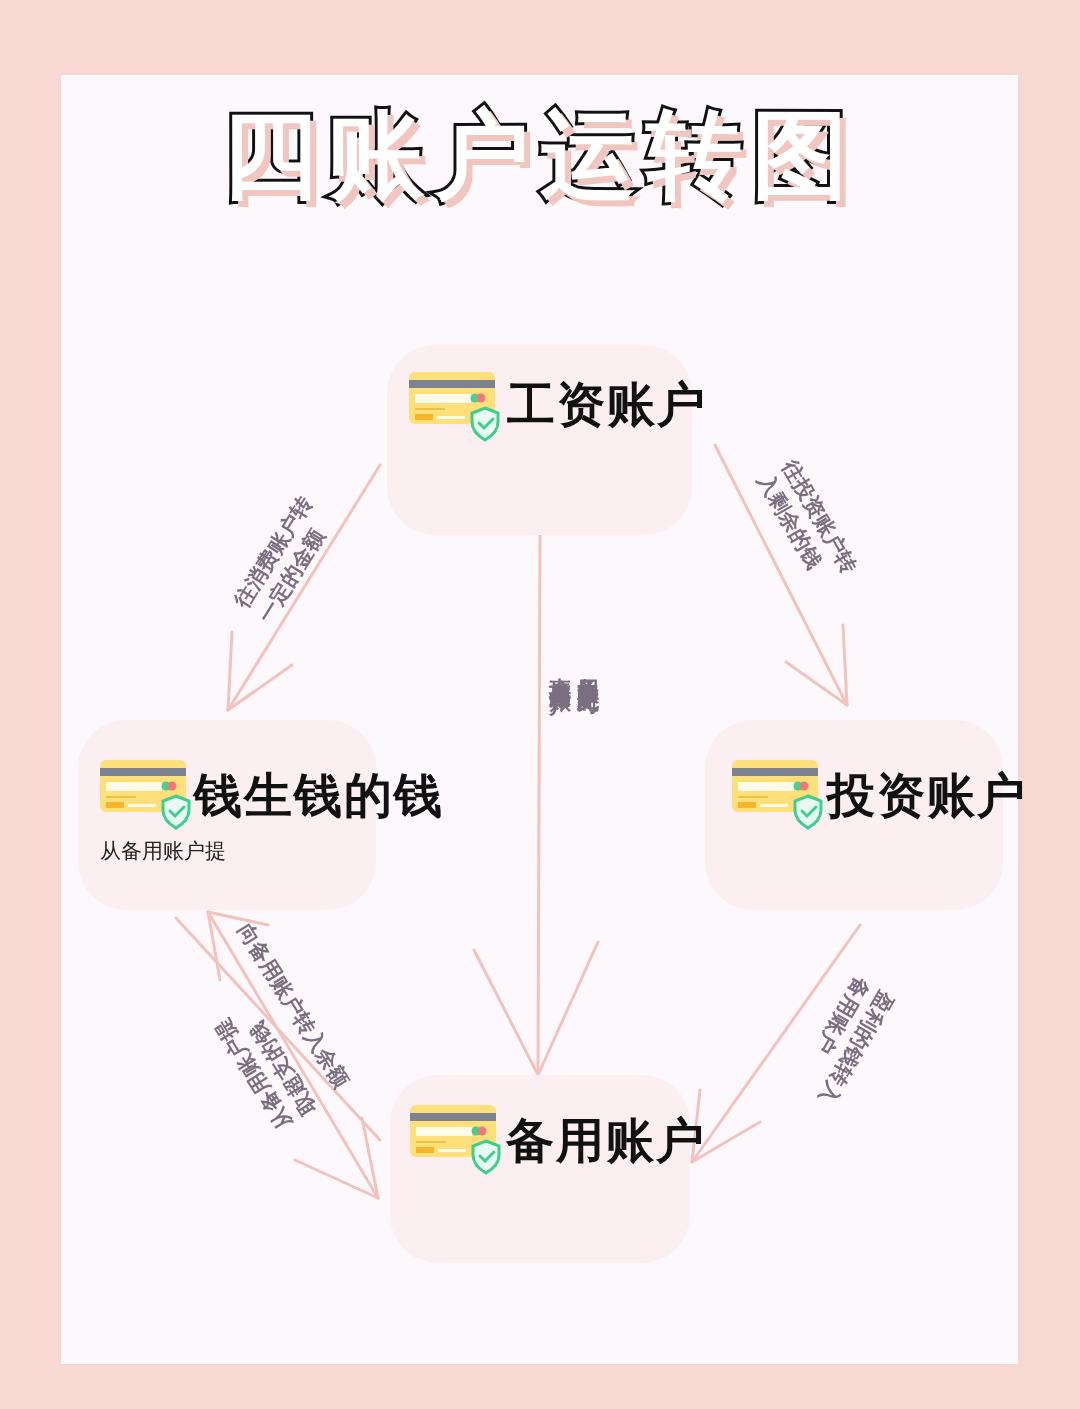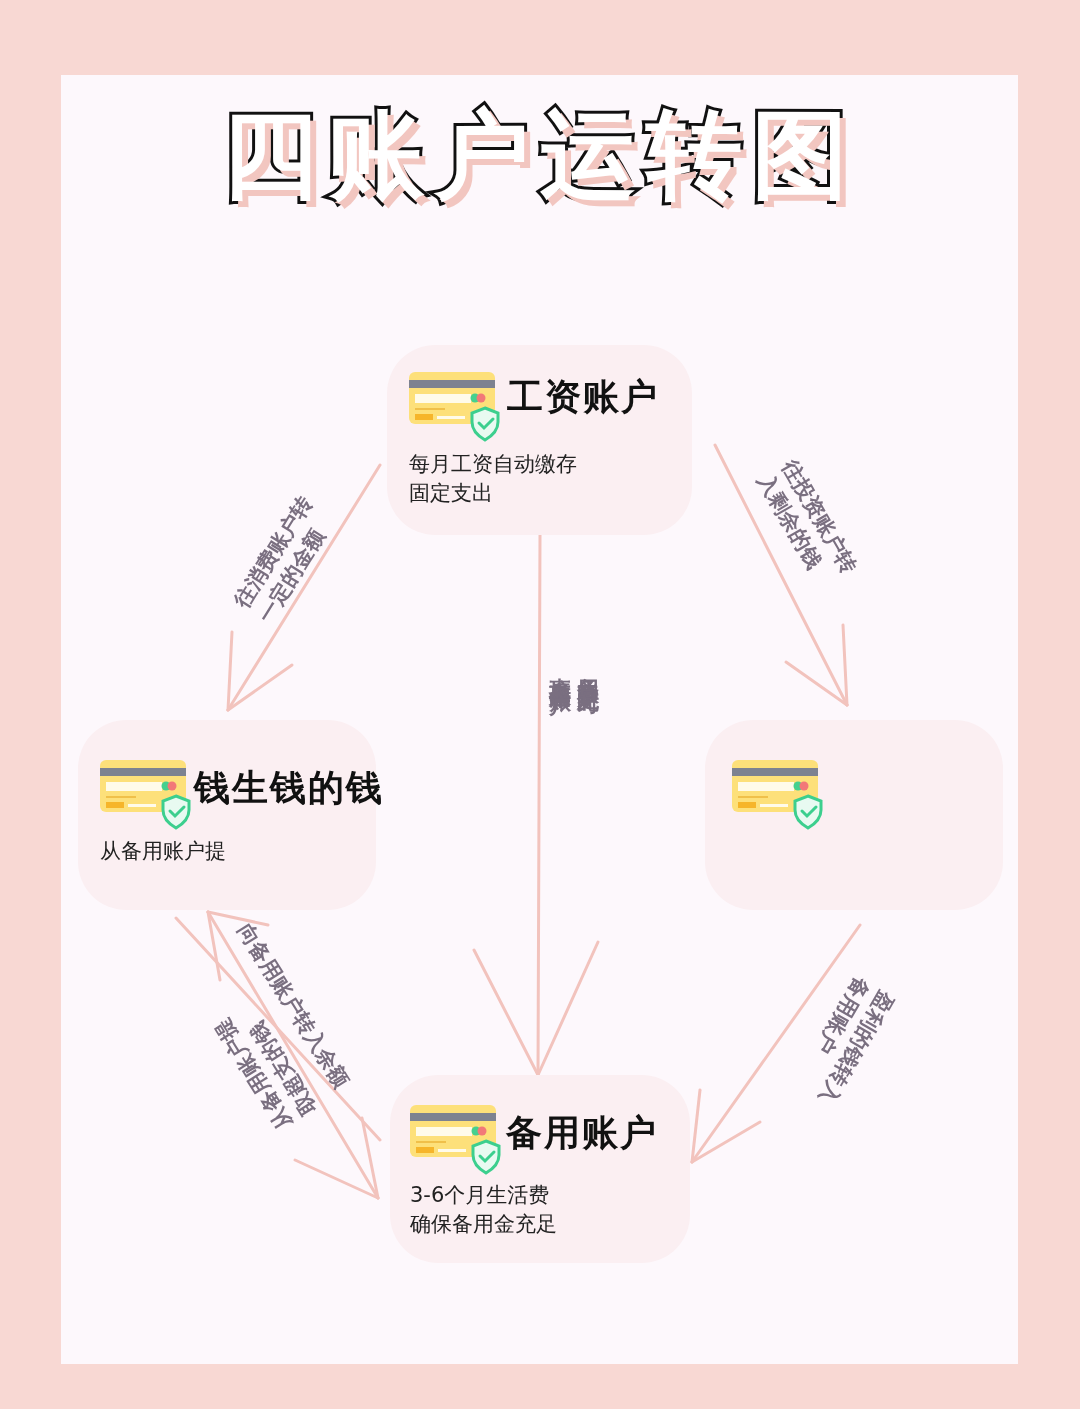--- a/index.html
+++ b/index.html
@@ -18,21 +18,21 @@
     -webkit-text-stroke: 6px #111111; paint-order: stroke fill;
     text-shadow: 6px 6px 0 #f2c6c0;
     line-height: 110px;
   }
   svg.arrows { position: absolute; left: 0; top: 0; width: 1080px; height: 1409px; }
   .card {
     position: absolute; background: #fbeff2; border-radius: 48px;
   }
   .card-icon { position: absolute; width: 92px; height: 72px; }
   .card-title {
-    position: absolute; font-size: 36px; font-weight: 900; color: #111; letter-spacing: 2px;
+    position: absolute; font-size: 48px; font-weight: 900; color: #111; letter-spacing: 2px;
     white-space: nowrap;
   }
   .card-desc {
     position: absolute; font-size: 21px; color: #222; line-height: 29px; white-space: pre-line;
   }
   .flow-label {
     position: absolute; font-size: 21px; font-weight: bold; color: #7a6f80;
     line-height: 28px; white-space: pre-line; transform-origin: 0 0;
   }
   .vertical-label {
@@ -107,22 +107,20 @@
     <rect x="6" y="24" width="56" height="9" fill="#fffbea"></rect>
     <circle cx="66" cy="28" r="4.5" fill="#45d08f"></circle>
       <circle cx="72" cy="28" r="4.5" fill="#f27878"></circle>
     <rect x="6" y="38" width="30" height="2" fill="#f0c04a"></rect>
     <rect x="6" y="44" width="18" height="6" fill="#f6b52a"></rect>
     <rect x="28" y="46" width="28" height="3" fill="#fffbea"></rect>
     <path d="M76 38 l13 5 v9 c0 9-6 14-13 18 c-7-4-13-9-13-18 v-9 z" fill="#e8faf1" stroke="#3ccf8e" stroke-width="3"></path>
     <path d="M70 53 l5 5 l9 -9" fill="none" stroke="#3ccf8e" stroke-width="3" stroke-linecap="round"></path>
   </svg>
   <div class="card-title" style="left:120px; top:28px;">工资账户</div>
-  <div class="card-desc" style="left:22px; top:105px;">每月工资自动缴存
-固定支出</div>
 </div>
 
 <div class="card" style="left:78px; top:720px; width:298px; height:190px;">
   <svg class="card-icon" viewBox="0 0 92 72" style="left:22px; top:38px;">
     <rect x="0" y="2" width="86" height="52" rx="6" fill="#fde07a"></rect>
     <rect x="0" y="10" width="86" height="8" fill="#7d8290"></rect>
     <rect x="6" y="24" width="56" height="9" fill="#fffbea"></rect>
     <circle cx="66" cy="28" r="4.5" fill="#45d08f"></circle>
       <circle cx="72" cy="28" r="4.5" fill="#f27878"></circle>
     <rect x="6" y="38" width="30" height="2" fill="#f0c04a"></rect>
@@ -141,31 +139,30 @@
     <rect x="0" y="10" width="86" height="8" fill="#7d8290"></rect>
     <rect x="6" y="24" width="56" height="9" fill="#fffbea"></rect>
     <circle cx="66" cy="28" r="4.5" fill="#45d08f"></circle>
       <circle cx="72" cy="28" r="4.5" fill="#f27878"></circle>
     <rect x="6" y="38" width="30" height="2" fill="#f0c04a"></rect>
     <rect x="6" y="44" width="18" height="6" fill="#f6b52a"></rect>
     <rect x="28" y="46" width="28" height="3" fill="#fffbea"></rect>
     <path d="M76 38 l13 5 v9 c0 9-6 14-13 18 c-7-4-13-9-13-18 v-9 z" fill="#e8faf1" stroke="#3ccf8e" stroke-width="3"></path>
     <path d="M70 53 l5 5 l9 -9" fill="none" stroke="#3ccf8e" stroke-width="3" stroke-linecap="round"></path>
   </svg>
+  <div class="card-title" style="left:122px; top:44px;">投资账户</div>
 </div>
 
 <div class="card" style="left:390px; top:1075px; width:300px; height:188px;">
   <svg class="card-icon" viewBox="0 0 92 72" style="left:20px; top:28px;">
     <rect x="0" y="2" width="86" height="52" rx="6" fill="#fde07a"></rect>
     <rect x="0" y="10" width="86" height="8" fill="#7d8290"></rect>
     <rect x="6" y="24" width="56" height="9" fill="#fffbea"></rect>
     <circle cx="66" cy="28" r="4.5" fill="#45d08f"></circle>
       <circle cx="72" cy="28" r="4.5" fill="#f27878"></circle>
     <rect x="6" y="38" width="30" height="2" fill="#f0c04a"></rect>
     <rect x="6" y="44" width="18" height="6" fill="#f6b52a"></rect>
     <rect x="28" y="46" width="28" height="3" fill="#fffbea"></rect>
     <path d="M76 38 l13 5 v9 c0 9-6 14-13 18 c-7-4-13-9-13-18 v-9 z" fill="#e8faf1" stroke="#3ccf8e" stroke-width="3"></path>
     <path d="M70 53 l5 5 l9 -9" fill="none" stroke="#3ccf8e" stroke-width="3" stroke-linecap="round"></path>
   </svg>
   <div class="card-title" style="left:116px; top:34px;">备用账户</div>
-  <div class="card-desc" style="left:20px; top:106px;">3-6个月生活费
-确保备用金充足</div>
 </div>
 
 </body></html>

